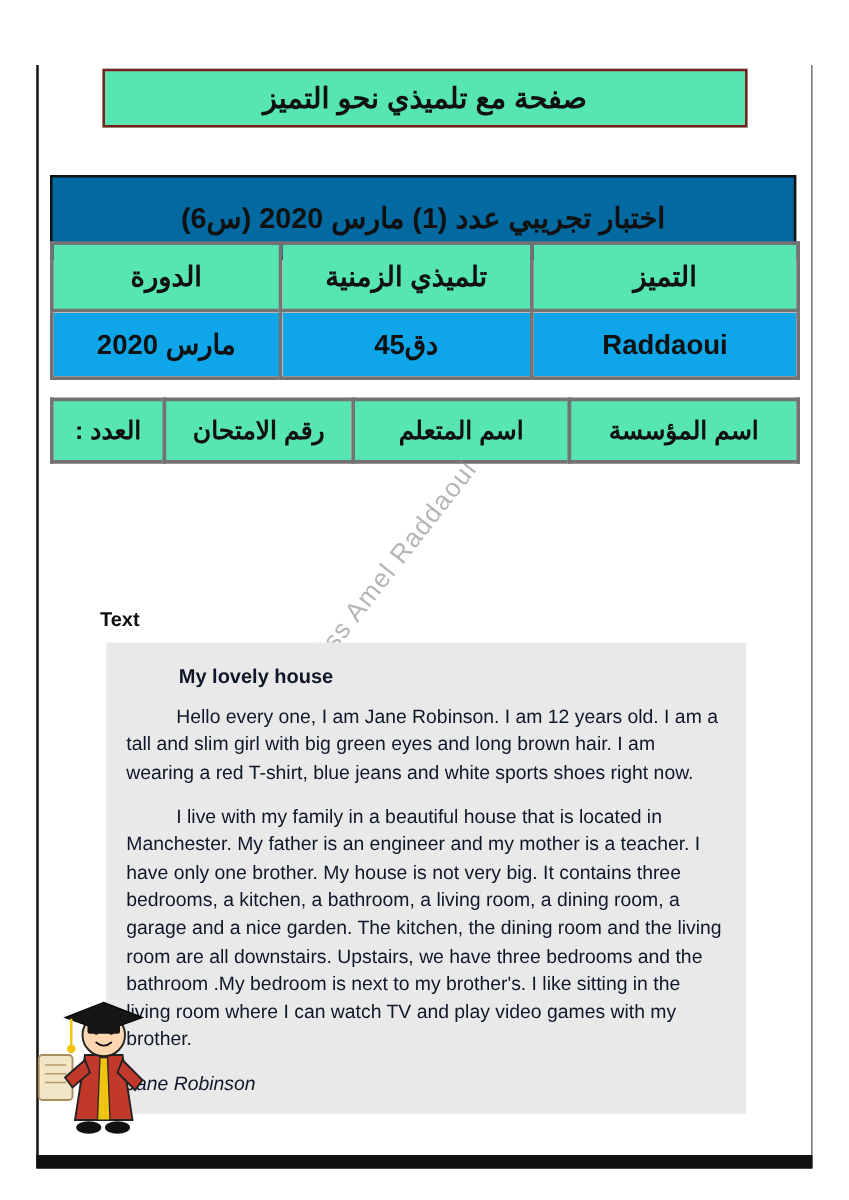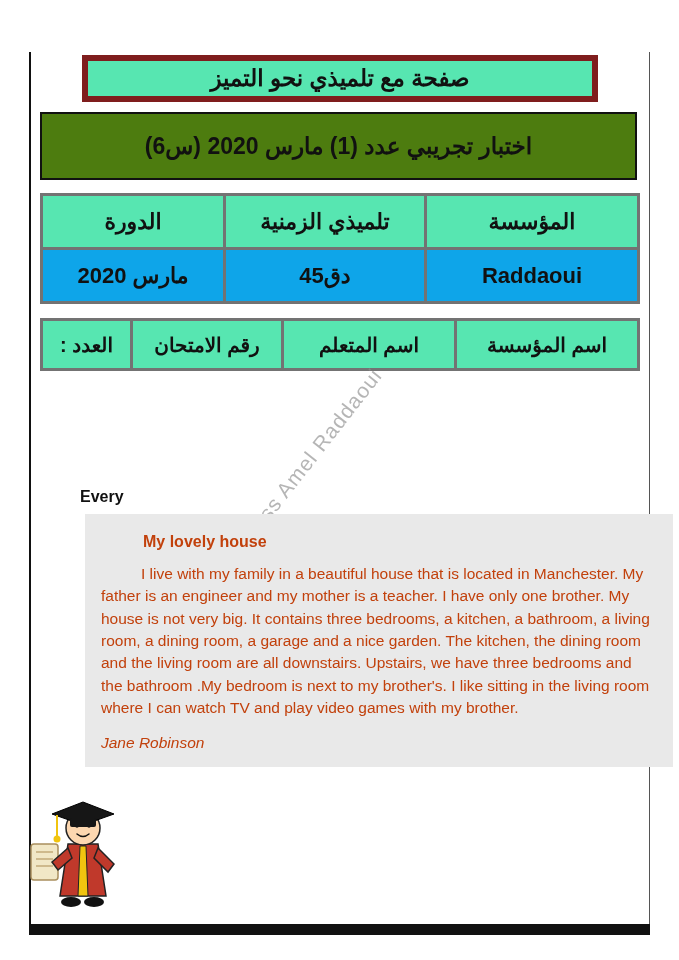--- a/index.html
+++ b/index.html
@@ -13,27 +13,27 @@
   }
 
   
   .frame-left  { position:absolute; left:29px; top:52px; width:2px; height:882px; background:#111; }
   .frame-right { position:absolute; left:649px; top:52px; width:1px; height:882px; background:#555; }
   .bottom-bar  { position:absolute; left:29px; top:924px; width:621px; height:11px; background:#111; }
 
   
   .banner {
     position:absolute; left:82px; top:55px; width:516px; height:47px;
-    background:#57e6b1; border:6px solid #7f1d1d;
+    background:#57e6b1; border:2px solid #7f1d1d;
     display:flex; align-items:center; justify-content:center;
     font-weight:bold; font-size:23px;
   }
   .exam-title {
-    position:absolute; left:40px; top:112px; width:597px; height:68px;
-    background:#4d7c0f; border:2px solid #111;
+    position:absolute; left:40px; top:140px; width:597px; height:68px;
+    background:#0369a1; border:2px solid #111;
     display:flex; align-items:center; justify-content:center;
     font-weight:bold; font-size:23px;
   }
 
   
   table { border-collapse:collapse; position:absolute; table-layout:fixed; }
   td {
     border:3px solid #737373;
     text-align:center; vertical-align:middle;
     font-weight:bold;
@@ -52,24 +52,24 @@
     position:absolute; left:258px; top:520px;
     transform:rotate(-52deg); transform-origin:left bottom;
     font-size:21px; color:#8f8f8f; opacity:0.65;
     white-space:nowrap; letter-spacing:1px;
     pointer-events:none;
   }
 
   
   .text-label { position:absolute; left:80px; top:488px; font-weight:bold; font-size:16px; }
   .passage {
-    position:absolute; left:85px; top:514px; width:588px;
+    position:absolute; left:85px; top:514px; width:512px;
     background:#e9e9e9;
     padding:14px 18px 12px 16px;
-    font-size:15.5px; line-height:1.44; color:#c2410c;
+    font-size:15.5px; line-height:1.44; color:#0f172a;
   }
   .passage-title { font-weight:bold; font-size:16px; margin:2px 0 10px 42px; }
   .passage p { text-indent:40px; margin-bottom:13px; }
   .signature { text-align:left; font-style:italic; font-size:15.5px; padding-right:10px; margin-top:2px; }
 
   
   .mascot { position:absolute; left:28px; top:792px; width:100px; height:128px; }
 </style>
 </head>
 <body>
@@ -82,21 +82,21 @@
 <div class="exam-title" dir="rtl">اختبار تجريبي عدد (1) مارس 2020 (س6)</div>
 
 <table class="info-table" dir="rtl">
   <colgroup>
       <col style="width:213px">
       <col style="width:201px">
       <col style="width:183px">
     </colgroup>
   <tbody>
       <tr class="row-teal">
-    <td>المؤسسة</td>
+    <td>التميز</td>
     <td>تلميذي الزمنية</td>
     <td>الدورة</td>
   </tr>
   <tr class="row-pink">
     <td dir="ltr">Raddaoui</td>
     <td dir="ltr">45دق</td>
     <td>مارس 2020</td>
   </tr>
 </tbody>
   </table>
@@ -113,24 +113,25 @@
     <td>اسم المؤسسة</td>
     <td>اسم المتعلم</td>
     <td>رقم الامتحان</td>
     <td>العدد :</td>
   </tr>
 </tbody>
   </table>
 
 <div class="watermark">Miss Amel Raddaoui</div>
 
-<div class="text-label">Every</div>
+<div class="text-label">Text</div>
 
 <div class="passage">
   <div class="passage-title">My lovely house</div>
+  <p>Hello every one, I am Jane Robinson. I am 12 years old. I am a tall and slim girl with big green eyes and long brown hair. I am wearing a red T-shirt, blue jeans and white sports shoes right now.</p>
   <p>I live with my family in a beautiful house that is located in Manchester. My father is an engineer and my mother is a teacher. I have only one brother. My house is not very big. It contains three bedrooms, a kitchen, a bathroom, a living room, a dining room, a garage and a nice garden. The kitchen, the dining room and the living room are all downstairs. Upstairs, we have three bedrooms and the bathroom .My bedroom is next to my brother's. I like sitting in the living room where I can watch TV and play video games with my brother.</p>
   <div class="signature">Jane Robinson</div>
 </div>
 
 <svg class="mascot" viewBox="0 0 100 128" aria-hidden="true">
 
   <rect x="3" y="52" width="27" height="36" rx="3" fill="#f1e7c6" stroke="#a98f5e" stroke-width="1.5"></rect>
   <line x1="8" y1="60" x2="25" y2="60" stroke="#b89a66" stroke-width="1.2"></line>
   <line x1="8" y1="67" x2="25" y2="67" stroke="#b89a66" stroke-width="1.2"></line>
   <line x1="8" y1="74" x2="25" y2="74" stroke="#b89a66" stroke-width="1.2"></line>

